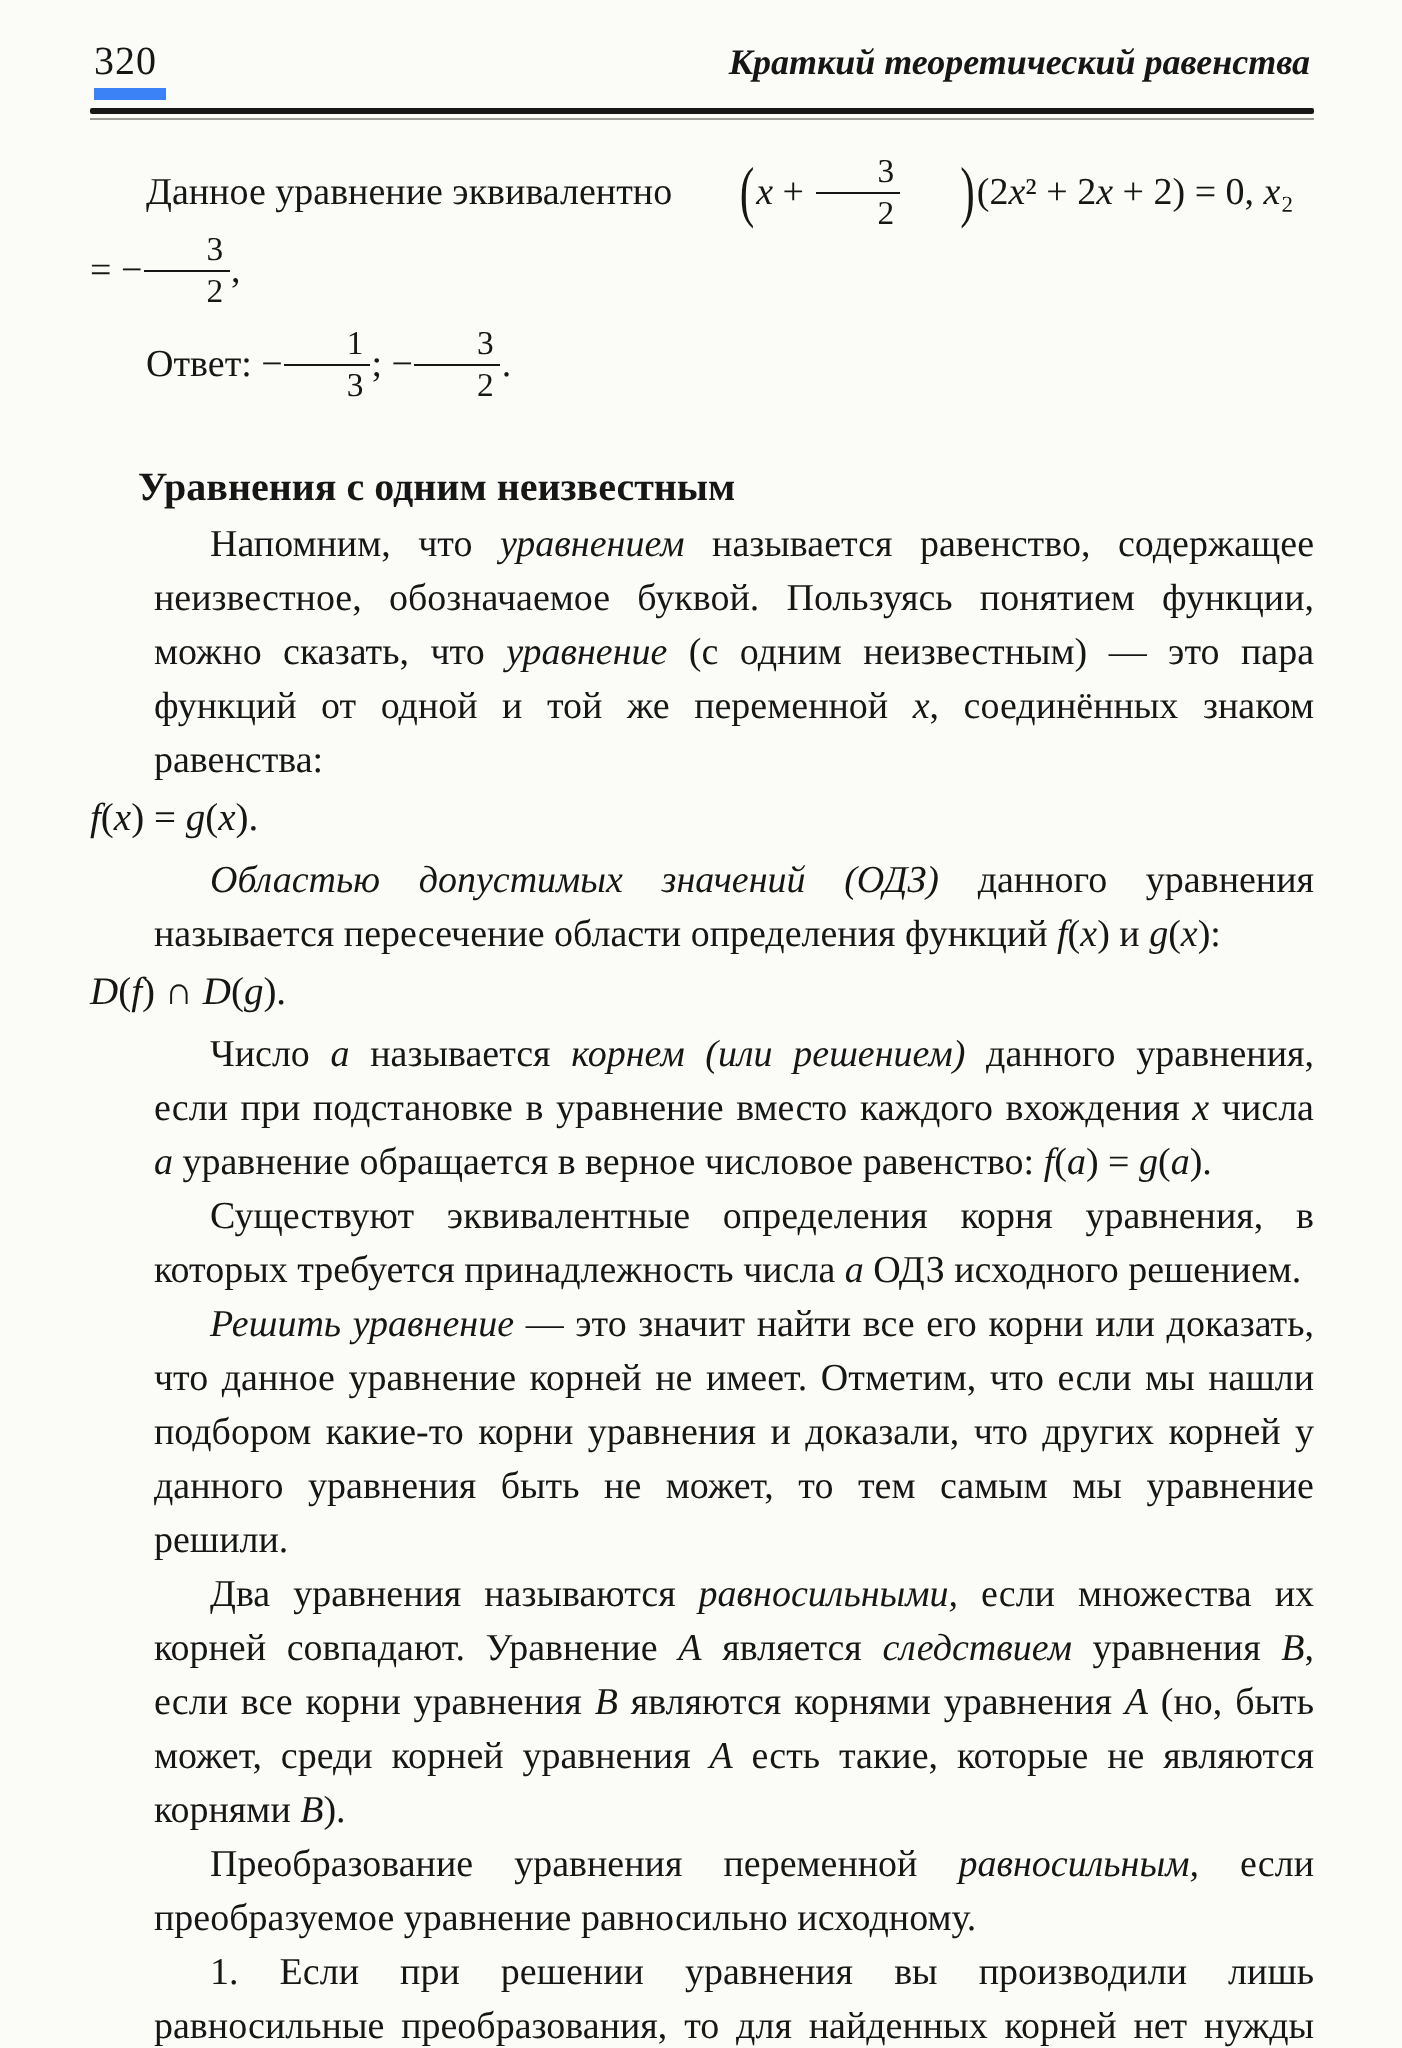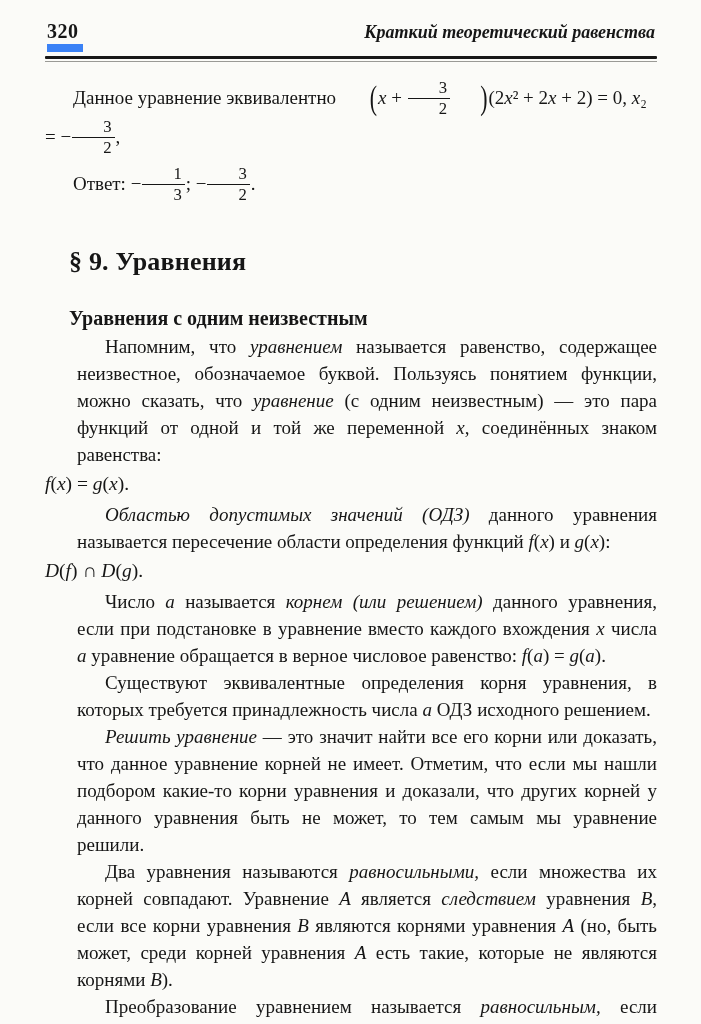--- a/index.html
+++ b/index.html
@@ -12,21 +12,21 @@
   .page{
     box-sizing:border-box;width:701px;height:1024px;
     padding:14px 44px 0 45px;
   }
   .header{
     display:flex;justify-content:space-between;align-items:baseline;
     padding:6px 2px 4px 2px;
   }
   .page-number{
     font-size:20px;letter-spacing:0.5px;
-    border-bottom:8px solid #3b82f6;padding:0 4px 1px 0;font-weight:bold;
+    border-bottom:6px solid #3b82f6;padding:0 4px 1px 0;
   }
   .running-title{
     font-style:italic;font-weight:bold;font-size:18px;
   }
   .header-rule{height:3px;background:#171717;border-radius:1px;}
   .header-rule-shadow{height:1px;background:#9a9a96;margin-top:2px;}
 
   p{margin:0;}
   .body{
     font-size:19px;line-height:27px;text-align:justify;margin-left:32px;
@@ -70,29 +70,28 @@
   <div class="header">
     <span class="page-number">320</span>
     <span class="running-title">Краткий теоретический равенства</span>
   </div>
   <div class="header-rule"></div>
   <div class="header-rule-shadow"></div>
 
   <p class="eqline indent intro"><span>Данное уравнение эквивалентно </span><span class="bigp">(</span><span class="math">x</span><span> + </span><span class="frac"><span class="fnum">3</span><span class="fden">2</span></span><span class="bigp">)</span><span>(2</span><span class="math">x</span><span>² + 2</span><span class="math">x</span><span> + 2) = 0,  </span><span class="math">x</span><span>₂ = −</span><span class="frac"><span class="fnum">3</span><span class="fden">2</span></span><span>,</span></p>
   <p class="eqline indent answer"><span>Ответ: −</span><span class="frac"><span class="fnum">1</span><span class="fden">3</span></span><span>;  −</span><span class="frac"><span class="fnum">3</span><span class="fden">2</span></span><span>.</span></p>
 
-  <h1 class="section-heading">§ 9. Уравнения</h1>
   <h2 class="subsection-heading">Уравнения с одним неизвестным</h2>
 
   <p class="body indent"><span>Напомним, что </span><span class="it">уравнением</span><span> называется равенство, содержащее неизвестное, обозначаемое буквой. Пользуясь понятием функции, можно сказать, что </span><span class="it">уравнение</span><span> (с одним неизвестным) — это пара функций от одной и той же переменной </span><span class="math">x</span><span>, соединённых знаком равенства:</span></p>
   <p class="center-eq"><span class="math">f</span><span>(</span><span class="math">x</span><span>) = </span><span class="math">g</span><span>(</span><span class="math">x</span><span>).</span></p>
 
   <p class="body indent"><span class="it">Областью допустимых значений (ОДЗ)</span><span> данного уравнения называется пересечение области определения функций </span><span class="math">f</span><span>(</span><span class="math">x</span><span>)</span><span> и </span><span class="math">g</span><span>(</span><span class="math">x</span><span>):</span></p>
   <p class="center-eq"><span class="math">D</span><span>(</span><span class="math">f</span><span>) ∩ </span><span class="math">D</span><span>(</span><span class="math">g</span><span>).</span></p>
 
   <p class="body indent"><span>Число </span><span class="math">a</span><span> называется </span><span class="it">корнем (или решением)</span><span> данного уравнения, если при подстановке в уравнение вместо каждого вхождения </span><span class="math">x</span><span> числа </span><span class="math">a</span><span> уравнение обращается в верное числовое равенство: </span><span class="math">f</span><span>(</span><span class="math">a</span><span>) = </span><span class="math">g</span><span>(</span><span class="math">a</span><span>).</span></p>
   <p class="body indent"><span>Существуют эквивалентные определения корня уравнения, в которых требуется принадлежность числа </span><span class="math">a</span><span> ОДЗ исходного решением.</span></p>
   <p class="body indent"><span class="it">Решить уравнение</span><span> — это значит найти все его корни или доказать, что данное уравнение корней не имеет. Отметим, что если мы нашли подбором какие-то корни уравнения и доказали, что других корней у данного уравнения быть не может, то тем самым мы уравнение решили.</span></p>
   <p class="body indent"><span>Два уравнения называются </span><span class="it">равносильными,</span><span> если множества их корней совпадают. Уравнение </span><span class="math">A</span><span> является </span><span class="it">следствием</span><span> уравнения </span><span class="math">B</span><span>, если все корни уравнения </span><span class="math">B</span><span> являются корнями уравнения </span><span class="math">A</span><span> (но, быть может, среди корней уравнения </span><span class="math">A</span><span> есть такие, которые не являются корнями </span><span class="math">B</span><span>).</span></p>
-  <p class="body indent"><span>Преобразование уравнением называется </span><span class="it">равносильным,</span><span> если преобразуемое уравнение равносильно исходному.</span></p>
+  <p class="body indent"><span>Преобразование уравнения переменной </span><span class="it">равносильным,</span><span> если преобразуемое уравнение равносильно исходному.</span></p>
   <p class="body indent"><span>1. Если при решении уравнения вы производили лишь равносильные преобразования, то для найденных корней нет нужды делать проверку.</span></p>
 
 </div>
 
 </body></html>

